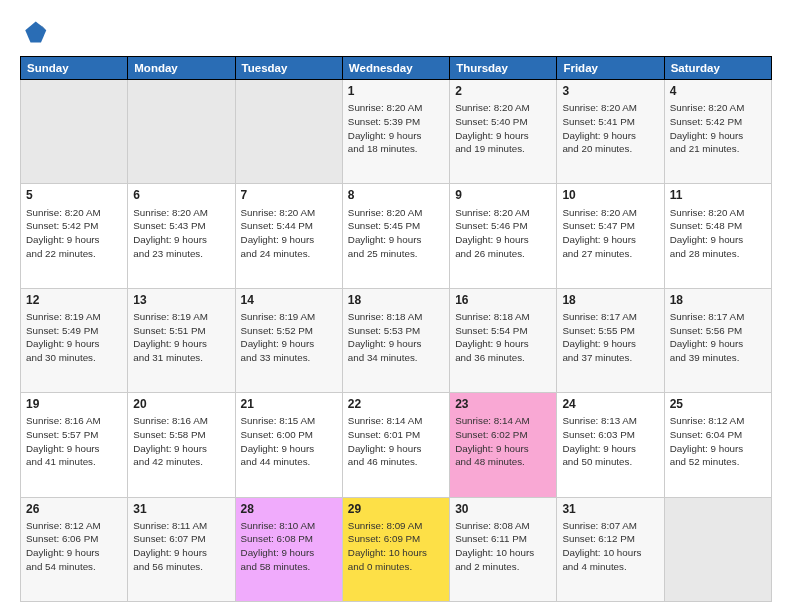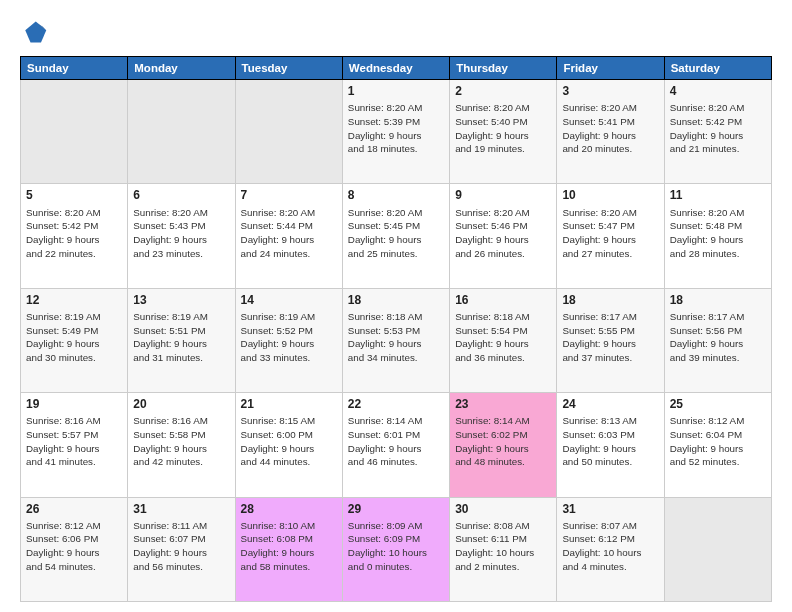--- a/index.html
+++ b/index.html
@@ -334,21 +334,21 @@
 Daylight: 9 hours
 and 56 minutes.</div>
           </td>
           <td style="background: #f0abfc;">
             <span class="day-num">28</span>
             <div class="day-detail" style="white-space: pre-line;">Sunrise: 8:10 AM
 Sunset: 6:08 PM
 Daylight: 9 hours
 and 58 minutes.</div>
           </td>
-          <td style="background: #f0abfc;">
+          <td style="background: #fde047;">
             <span class="day-num">29</span>
             <div class="day-detail" style="white-space: pre-line;">Sunrise: 8:09 AM
 Sunset: 6:09 PM
 Daylight: 10 hours
 and 0 minutes.</div>
           </td>
           <td style="background: rgb(247, 247, 247);">
             <span class="day-num">30</span>
             <div class="day-detail" style="white-space: pre-line;">Sunrise: 8:08 AM
 Sunset: 6:11 PM

